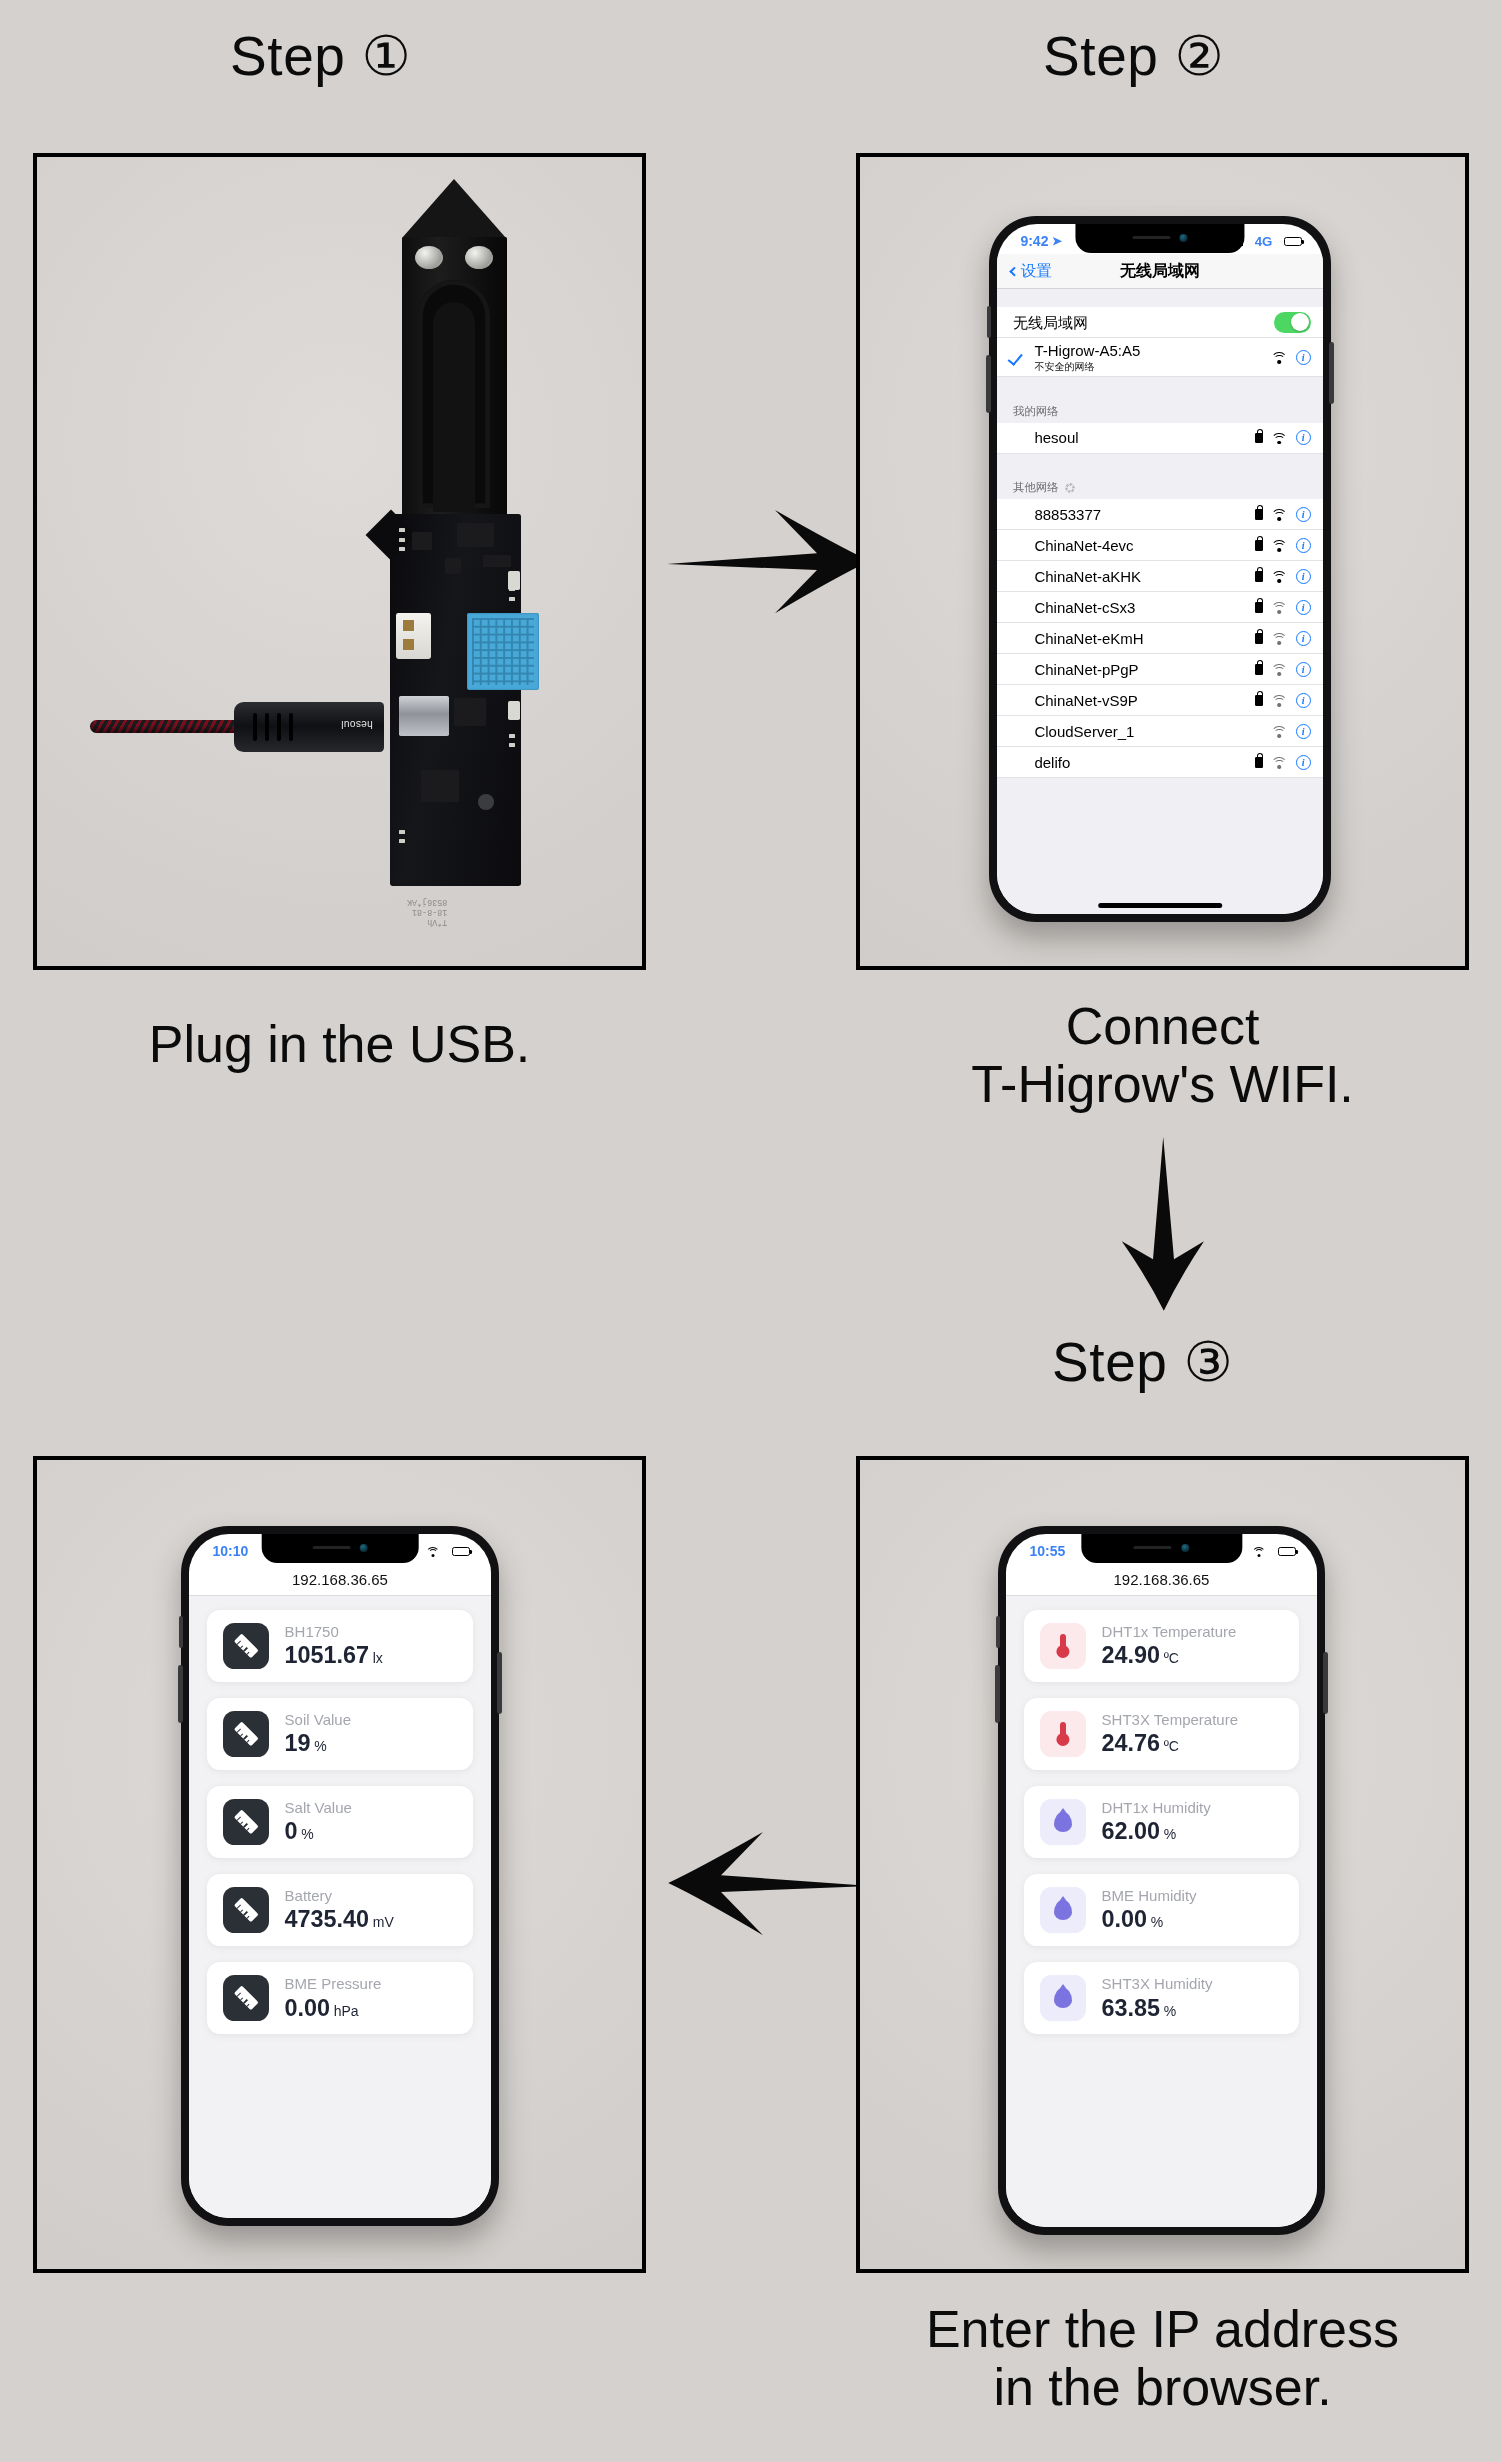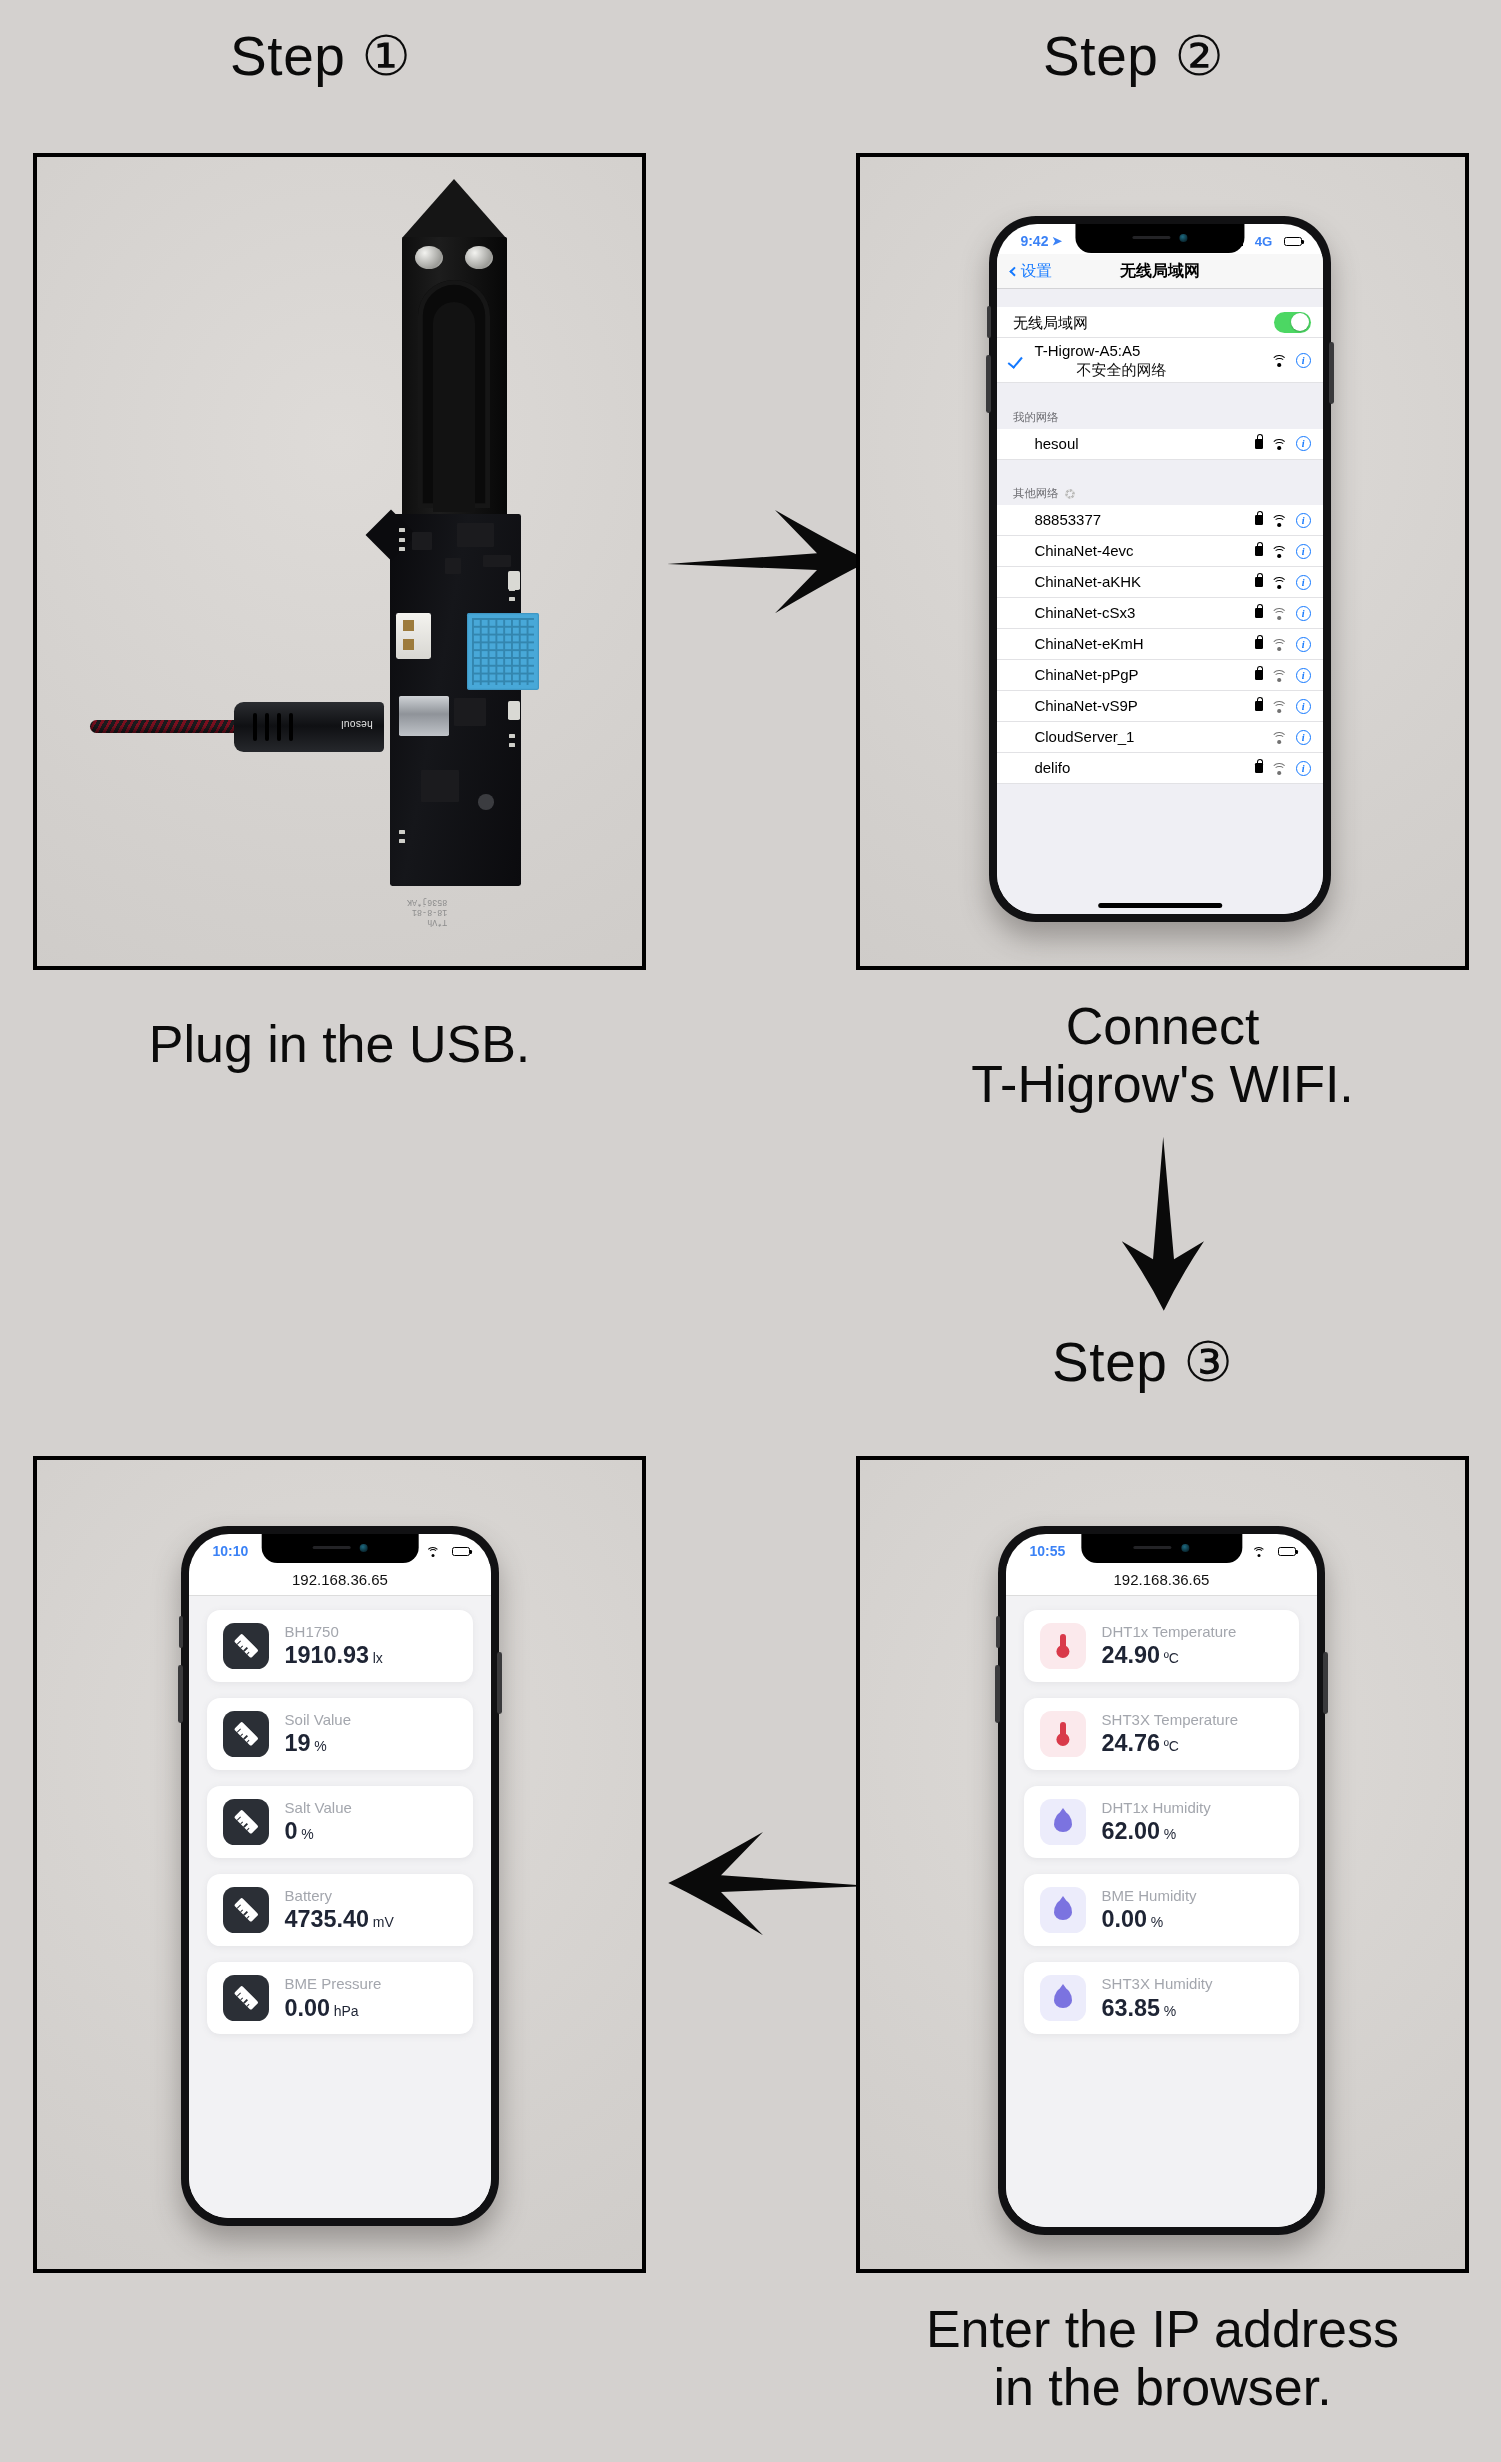--- a/index.html
+++ b/index.html
@@ -169,21 +169,21 @@
     background: #fff;
     display: flex; align-items: center;
     min-height: 31px;
     padding: 3.6px 12px 3.6px 15.6px;
     font-size: 15px; color: #000;
     border-bottom: 0.6px solid #e2e2e5;
     position: relative;
   }
   .ios-row.indent { padding-left: 37px; }
   .ios-row .lbl { flex: 1; line-height: 1.18; }
-  .ios-row .sub { font-size: 15px; color: #111; margin-top: 1.2px; margin-left: 42px; }
+  .ios-row .sub { font-size: 10px; color: #111; margin-top: 1.2px; }
   .check {
     position: absolute; left: 13.2px; top: 50%;
     margin-top: -6.6px;
     width: 8.4px; height: 14.4px;
     border-right: 2.4px solid #1479ff; border-bottom: 2.4px solid #1479ff;
     transform: rotate(40deg);
   }
   .row-icons { display: flex; align-items: center; gap: 8.4px; }
   .lock {
     width: 8.4px; height: 10.2px;
@@ -717,21 +717,21 @@
               <span class="ruler">
                   <span class="body"></span>
                 <span class="tick" style="top:4.8px"></span>
                   <span class="tick" style="top:9.6px;width:3.6px"></span>
                 <span class="tick" style="top:14.4px"></span>
                   <span class="tick" style="top:19px;width:3.6px"></span>
                 </span>
             </span>
             <span class="s-text">
               <span class="s-label">BH1750</span>
-              <span class="s-value"><span>1910.93</span><span class="s-unit">lx</span></span>
+              <span class="s-value"><span>1051.67</span><span class="s-unit">lx</span></span>
             </span>
           </div>
           <div class="sensor-card">
             <span class="s-icon dark">
               <span class="ruler">
                   <span class="body"></span>
                 <span class="tick" style="top:4.8px"></span>
                   <span class="tick" style="top:9.6px;width:3.6px"></span>
                 <span class="tick" style="top:14.4px"></span>
                   <span class="tick" style="top:19px;width:3.6px"></span>

